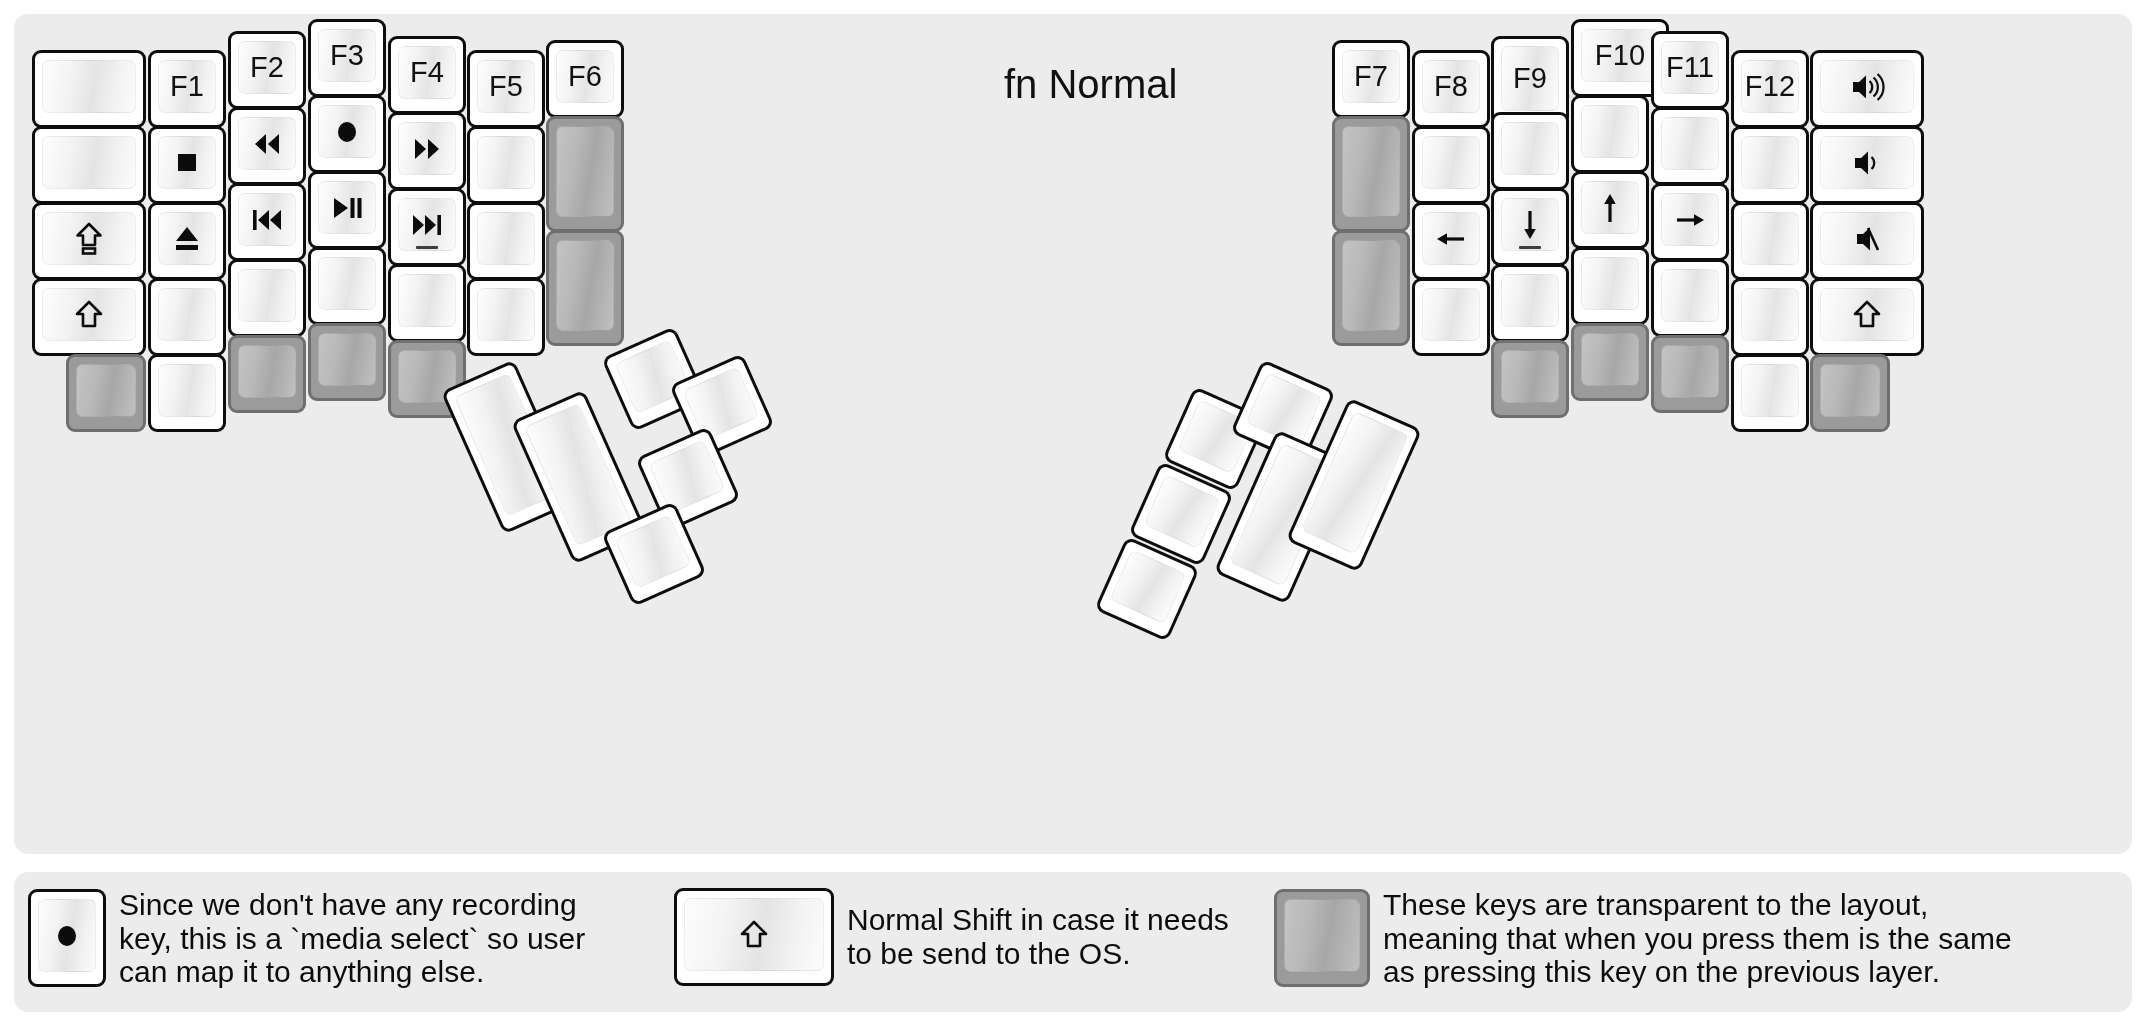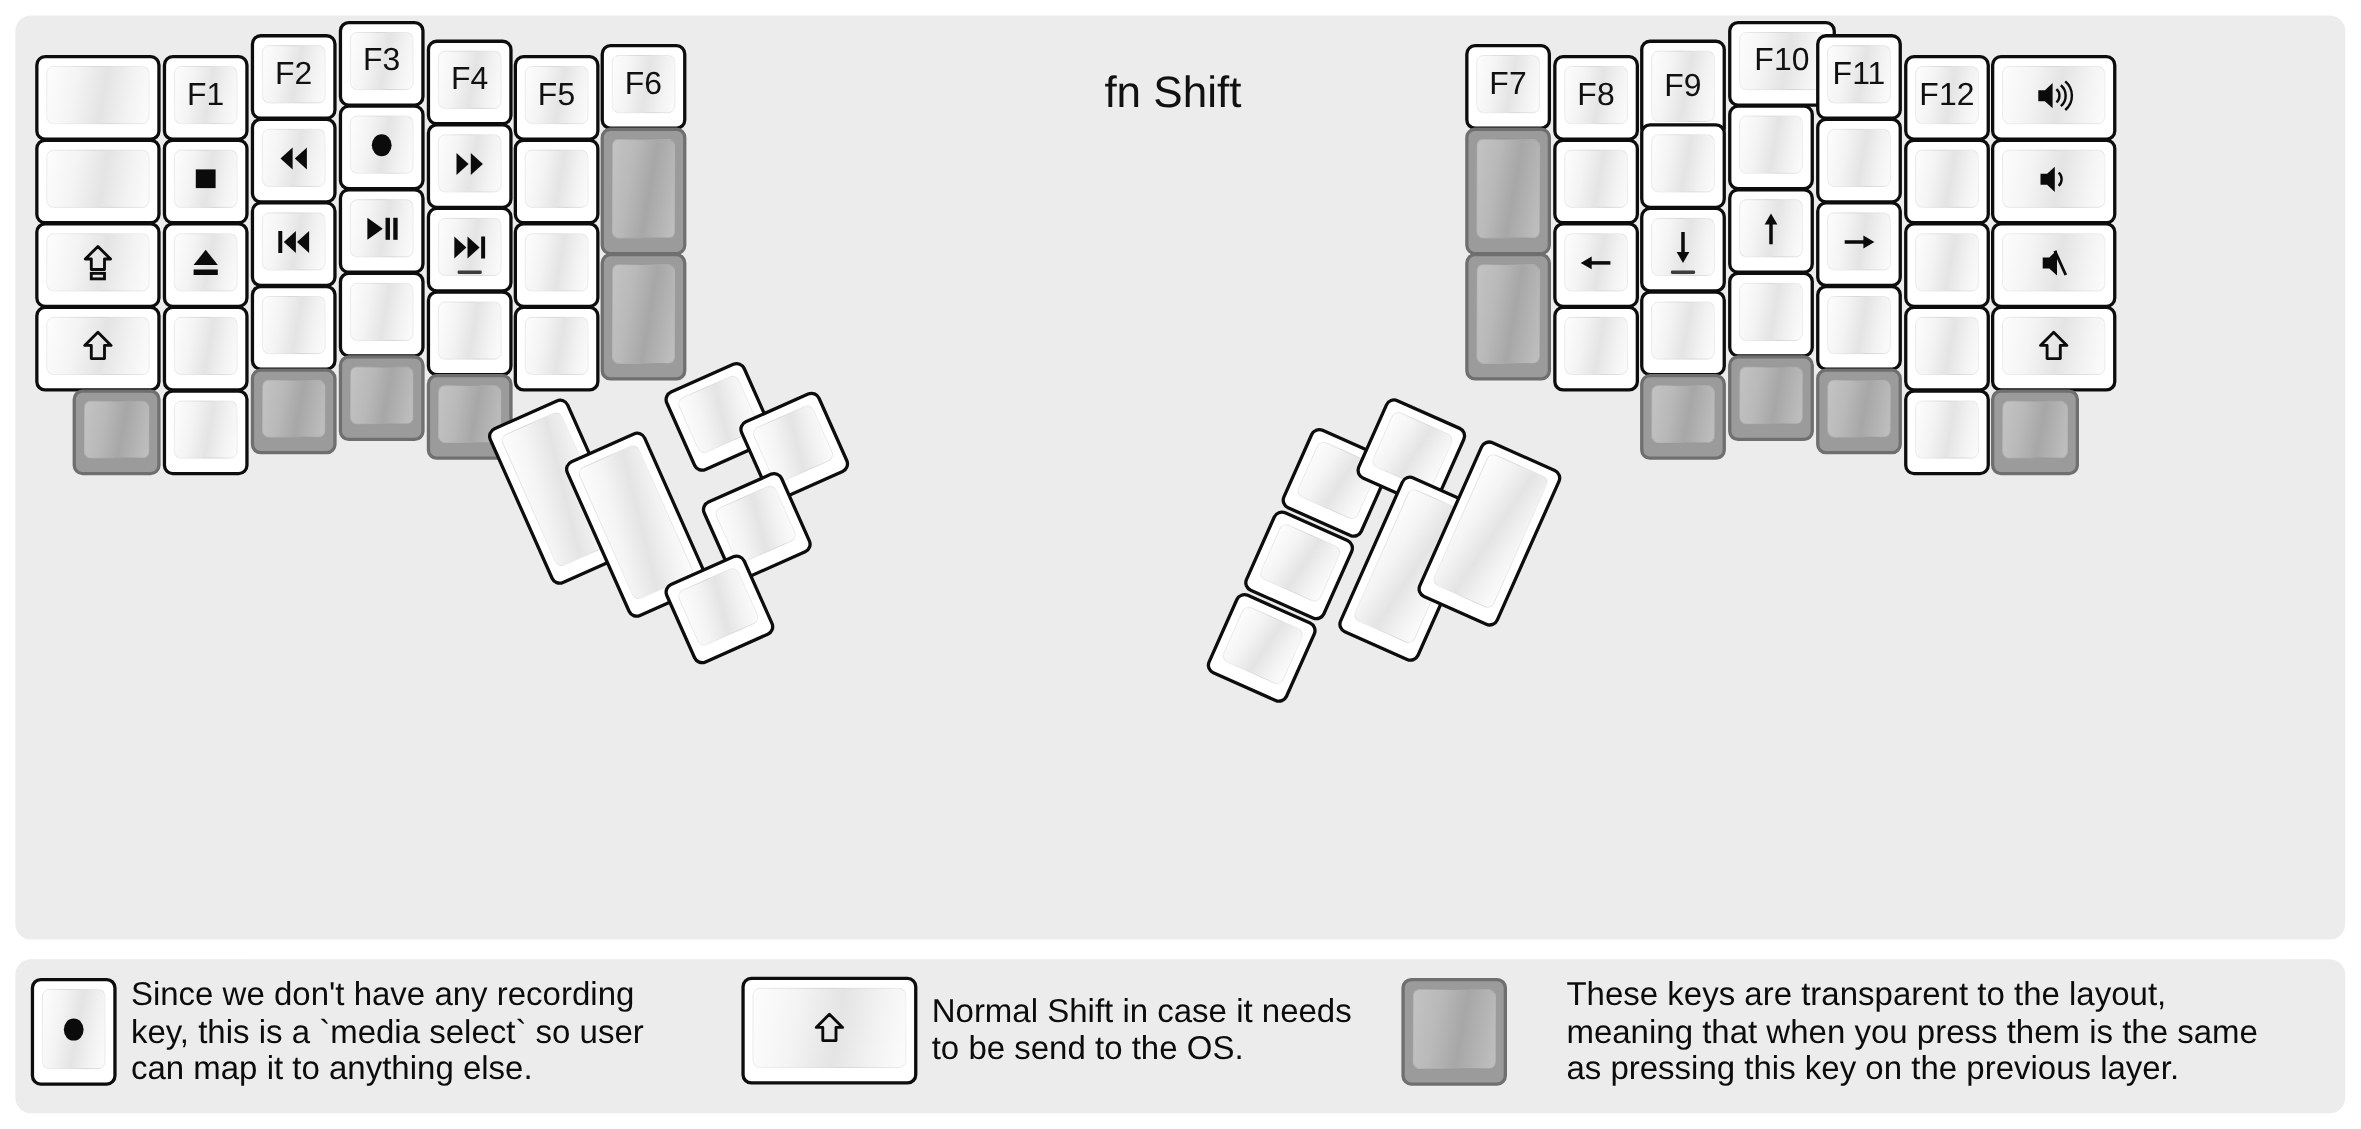--- a/index.html
+++ b/index.html
@@ -96,21 +96,21 @@
     color:#0c0c0c;
     white-space:pre-line;
   }
 </style>
 </head>
 <body>
 
 <div id="root">
 
   <div class="panel">
-    <div class="title">fn Shift</div>
+    <div class="title">fn Normal</div>
     <div id="left-half">
         <div class="key" style="left: 18px; top: 36px; width: 114px; height: 78px;">
           <div class="cap"></div>
         </div>
         <div class="key" style="left: 18px; top: 112px; width: 114px; height: 78px;">
           <div class="cap"></div>
         </div>
         <div class="key" style="left: 18px; top: 188px; width: 114px; height: 78px;">
           <div class="cap">
             <span class="glyph">
@@ -517,21 +517,21 @@
                   <svg width="40" height="40" viewBox="0 0 40 40">
                     <path d="M20 7 L32 19 L26 19 L26 31 L14 31 L14 19 L8 19 Z" fill="none" stroke="#0b0b0b" stroke-width="2.6" stroke-linejoin="round"></path>
                   </svg>
                 </span>
               </div>
             </div>
           </div>
           <div class="legend-text">Normal Shift in case it needs
 to be send to the OS.</div>
         </div>
-        <div class="legend-item" style="left: 1260px; top: 16px; gap: 41px;">
+        <div class="legend-item" style="left: 1260px; top: 16px;">
           <div class="legend-key" style="position: relative; width: 96px; height: 98px;">
             <div class="key transparent" style="left: 0px; top: 0px; width: 96px; height: 98px; position: absolute;">
               <div class="cap"></div>
             </div>
           </div>
           <div class="legend-text">These keys are transparent to the layout,
 meaning that when you press them is the same
 as pressing this key on the previous layer.</div>
         </div>
       </div>

